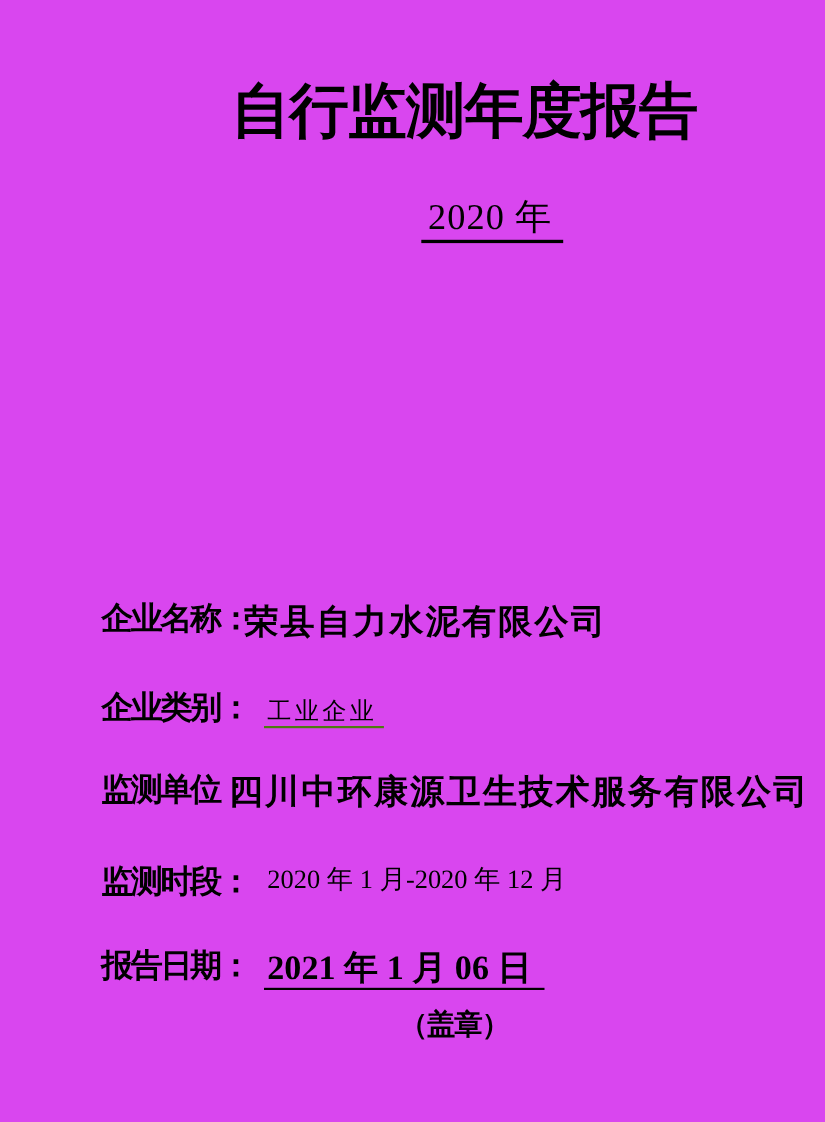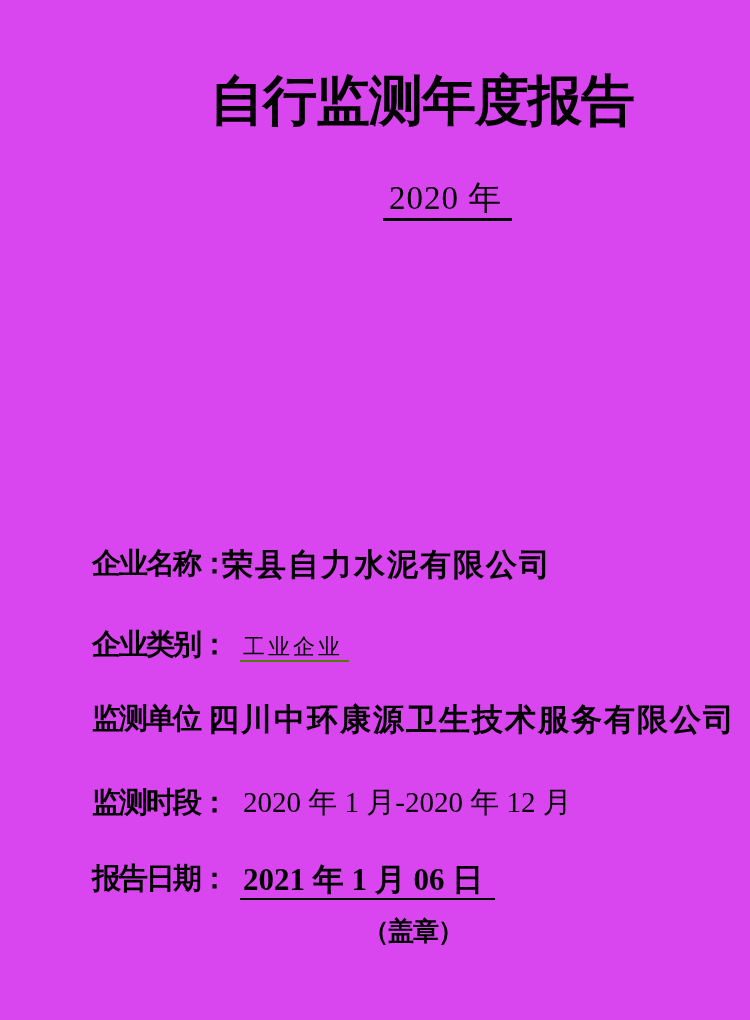--- a/index.html
+++ b/index.html
@@ -84,21 +84,21 @@
   #row-monitor-org { top: 704px; }
   #row-monitor-org .field-value {
     left: 208px;
     font-size: 31px;
     font-weight: 700;
     letter-spacing: 2px;
   }
   #row-monitor-period { top: 788px; }
   #row-monitor-period .field-value {
     left: 243px;
-    font-size: 29px;
+    font-size: 24px;
     font-weight: 400;
   }
   #row-report-date { top: 864px; }
   #row-report-date .field-value {
     left: 240px;
     font-size: 31px;
     font-weight: 700;
     display: inline-block;
     padding: 0 12px 3px 3px;
     border-bottom: 2px solid #000000;

